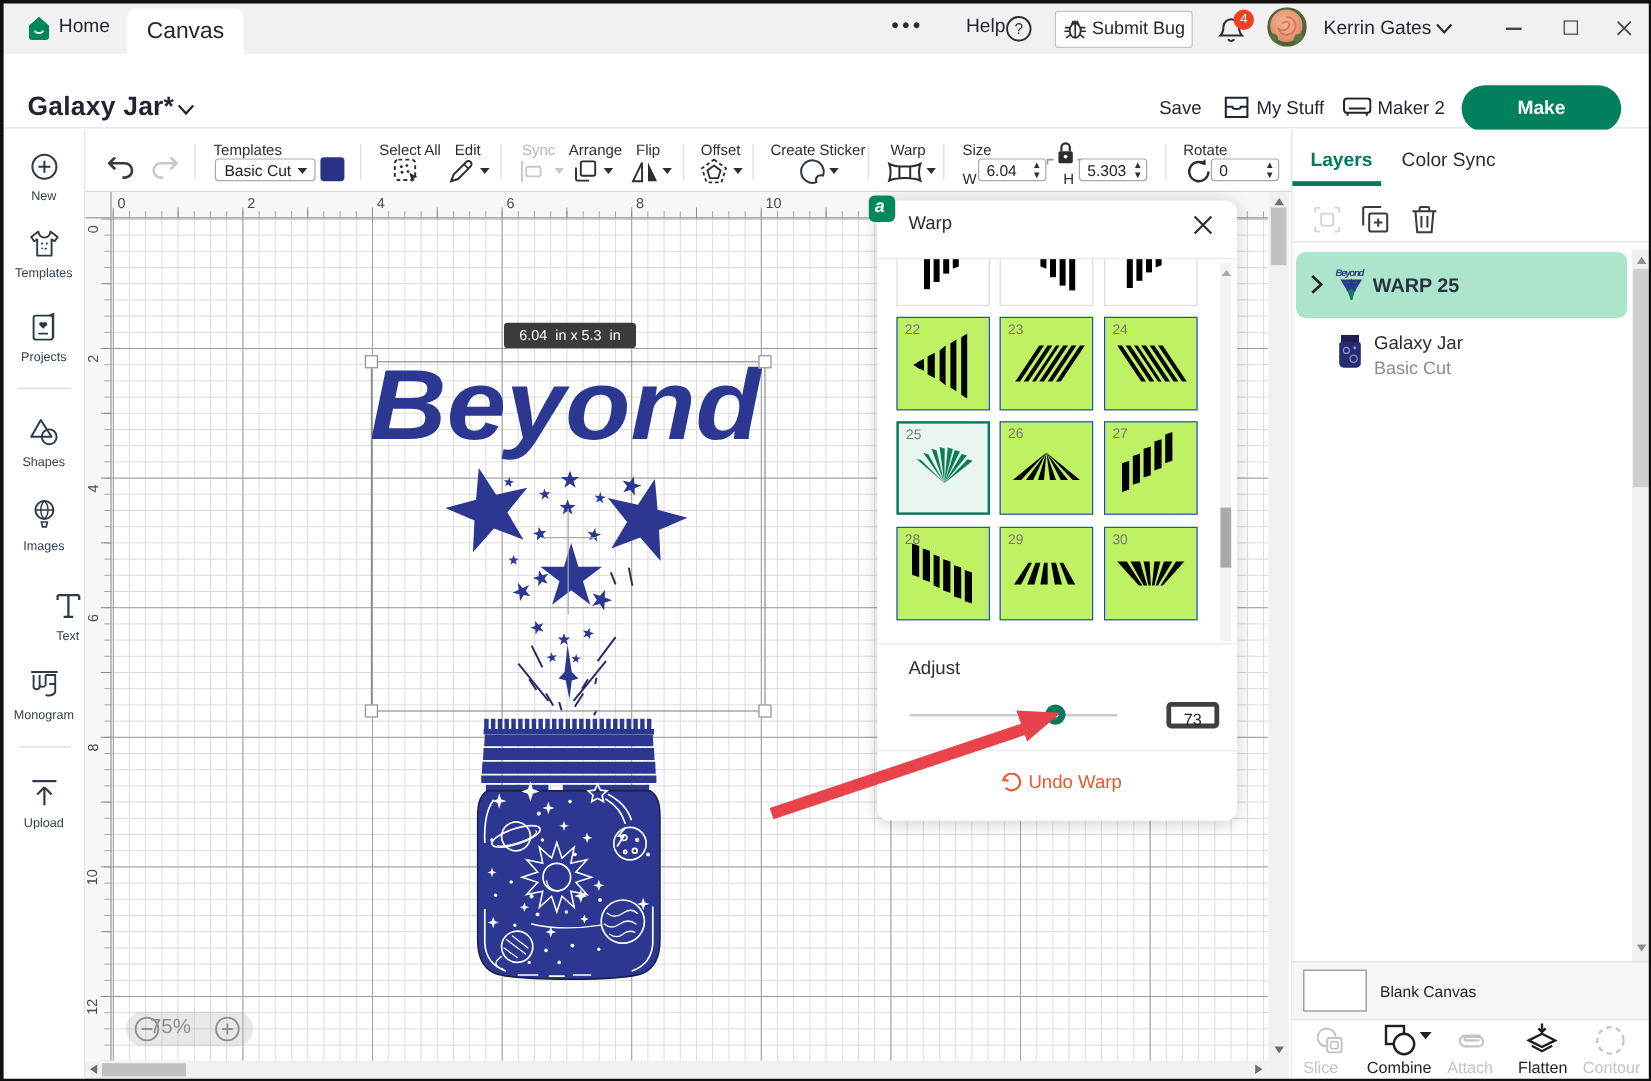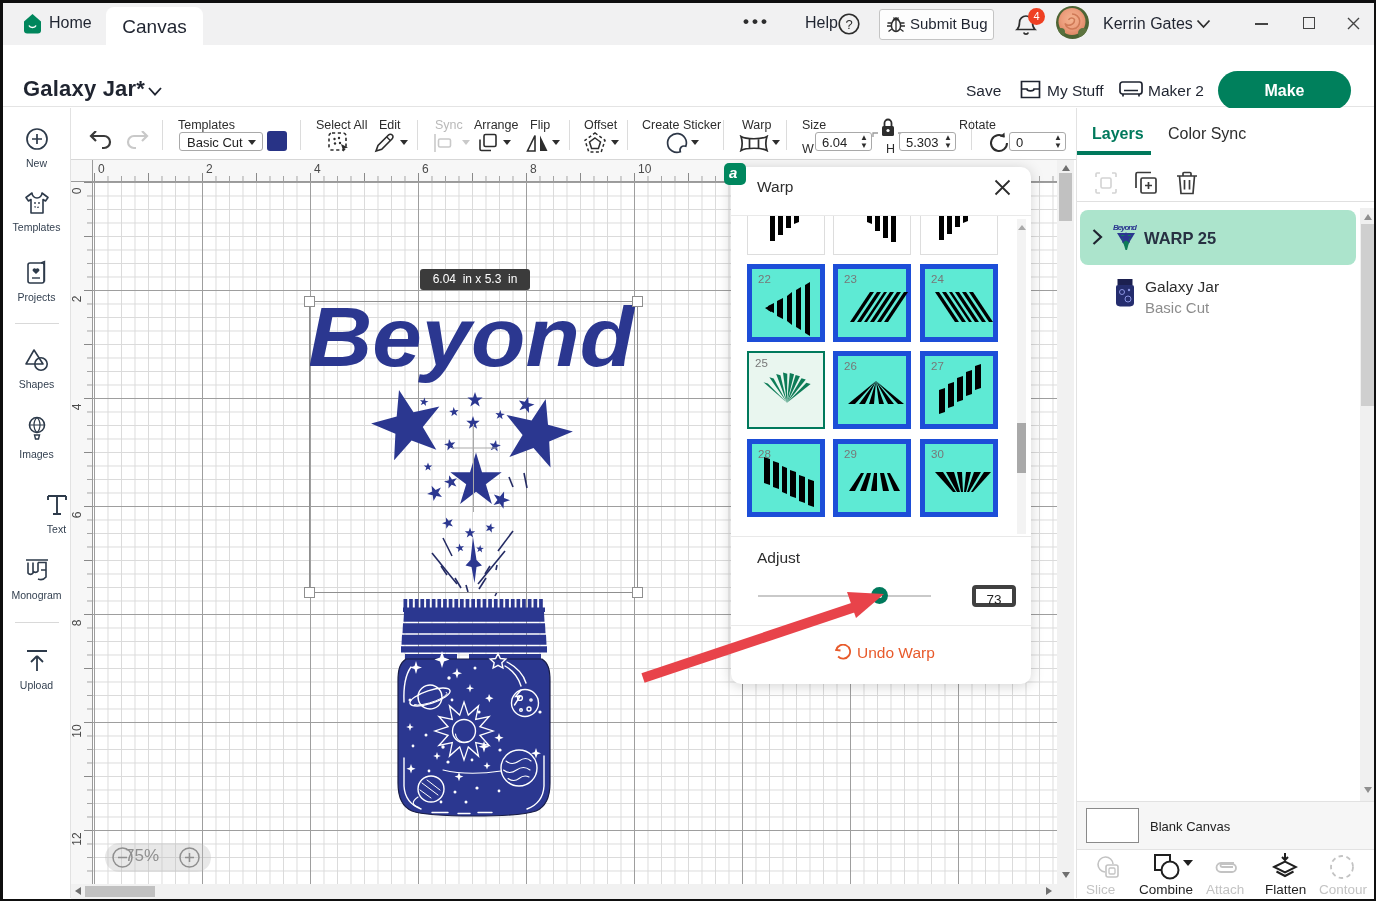--- a/index.html
+++ b/index.html
@@ -47,21 +47,21 @@
 .hthumb{position:absolute;left:14px;top:2px;width:70px;height:11px;background:#c1c1c1;}
 .sarrow{position:absolute;width:0;height:0;}
 
 .selbox{position:absolute;left:309px;top:301px;width:329px;height:292px;border:1.5px solid #8f8f8f;}
 .handle{position:absolute;width:11px;height:11px;background:#fff;border:1.5px solid #8f8f8f;}
 .tooltip{position:absolute;left:420px;top:269px;width:110px;height:21px;background:#3b3b3b;border-radius:3px;color:#fff;font-size:12px;text-align:center;line-height:21px;}
 
 .zoompill{position:absolute;left:105px;top:843px;width:106px;height:29px;background:rgba(190,190,190,0.35);border-radius:15px;color:#8f8f8f;}
 
 .wpanel{position:absolute;left:731px;top:167px;width:300px;height:517px;background:#fff;border-radius:10px;box-shadow:0 2px 14px rgba(0,0,0,0.18);}
-.wtile{position:absolute;width:78px;height:78px;border:5px solid #1d4ed8;background:#5eead4;}
+.wtile{position:absolute;width:78px;height:78px;border:1px solid #1d4ed8;background:#bef264;}
 .wnum{position:absolute;left:6px;top:4px;font-size:11.5px;color:#777;}
 .wdiv{position:absolute;left:0;width:300px;height:1px;background:#e9e9e9;z-index:3;}
 
 .rpanel{position:absolute;left:1076px;top:108px;width:298px;height:790px;background:#fff;border-left:1px solid #e2e2e2;}
 .makebtn{position:absolute;left:1216px;top:12px;width:133px;height:39px;background:#00805c;border-radius:20px;color:#fff;font-weight:bold;font-size:16px;text-align:center;line-height:39px;}
 </style>
 </head>
 <body>
 <div class="tabbar">
   <svg class="abs" style="left:22px;top:12px;" width="17" height="20" viewBox="0 0 17 20">
@@ -215,21 +215,21 @@
     <rect x="11" y="9" width="12" height="10" rx="1.5" fill="#2d2d2d"></rect>
     <path d="M13.5 9 V6 a3.5 3.5 0 0 1 7 0 V9" fill="none" stroke="#2d2d2d" stroke-width="1.8"></path>
     <circle cx="17" cy="13.5" r="1.6" fill="#fff"></circle>
   </svg>
   <div class="tlbl" style="left:815px;top:34px;">H</div>
   <div class="abs" style="left:828px;top:24px;width:57px;height:19px;border:1px solid #a9a9a9;border-radius:3px;background:#fff;">
     <span style="position:absolute;left:6px;top:2px;font-size:13px;color:#222;">5.303</span>
     <span style="position:absolute;right:3px;top:1px;color:#2d2d2d;font-size:8px;line-height:8px;">▲<br>▼</span>
   </div>
   <div class="tdiv" style="left:900px;"></div>
-  <div class="tlbl" style="left:888px;top:10px;">Rotate</div>
+  <div class="tlbl" style="left:915px;top:10px;">Rotate</div>
   <svg class="abs" style="left:917px;top:24px;" width="22" height="22" viewBox="0 0 22 22">
     <path d="M19 11 a8 8 0 1 1 -3-6.2" fill="none" stroke="#2d2d2d" stroke-width="2"></path>
     <path d="M16.5 0.5 L16.8 5.6 L11.8 4.4 Z" fill="#2d2d2d"></path>
   </svg>
   <div class="abs" style="left:938px;top:24px;width:57px;height:19px;border:1px solid #a9a9a9;border-radius:3px;background:#fff;">
     <span style="position:absolute;left:6px;top:2px;font-size:13px;color:#222;">0</span>
     <span style="position:absolute;right:3px;top:1px;color:#2d2d2d;font-size:8px;line-height:8px;">▲<br>▼</span>
   </div>
 </div>
 <div class="sidebar" id="sidebar">

